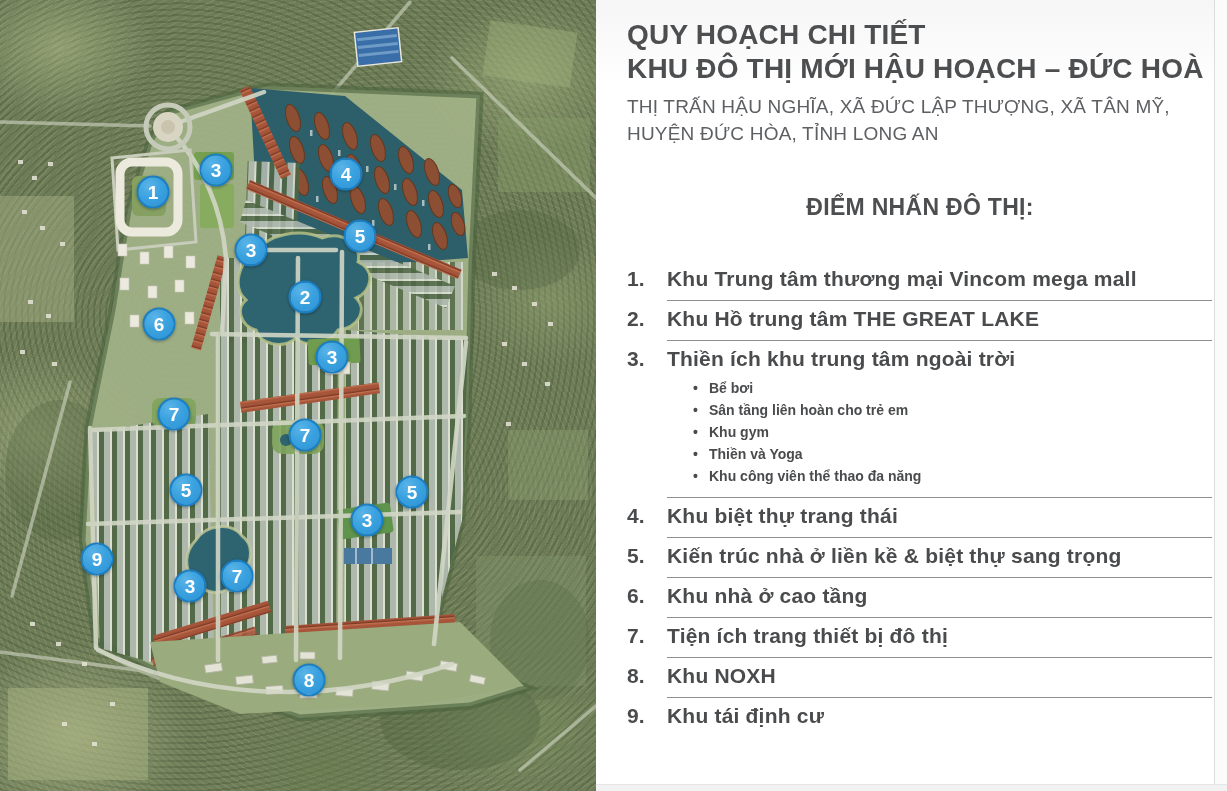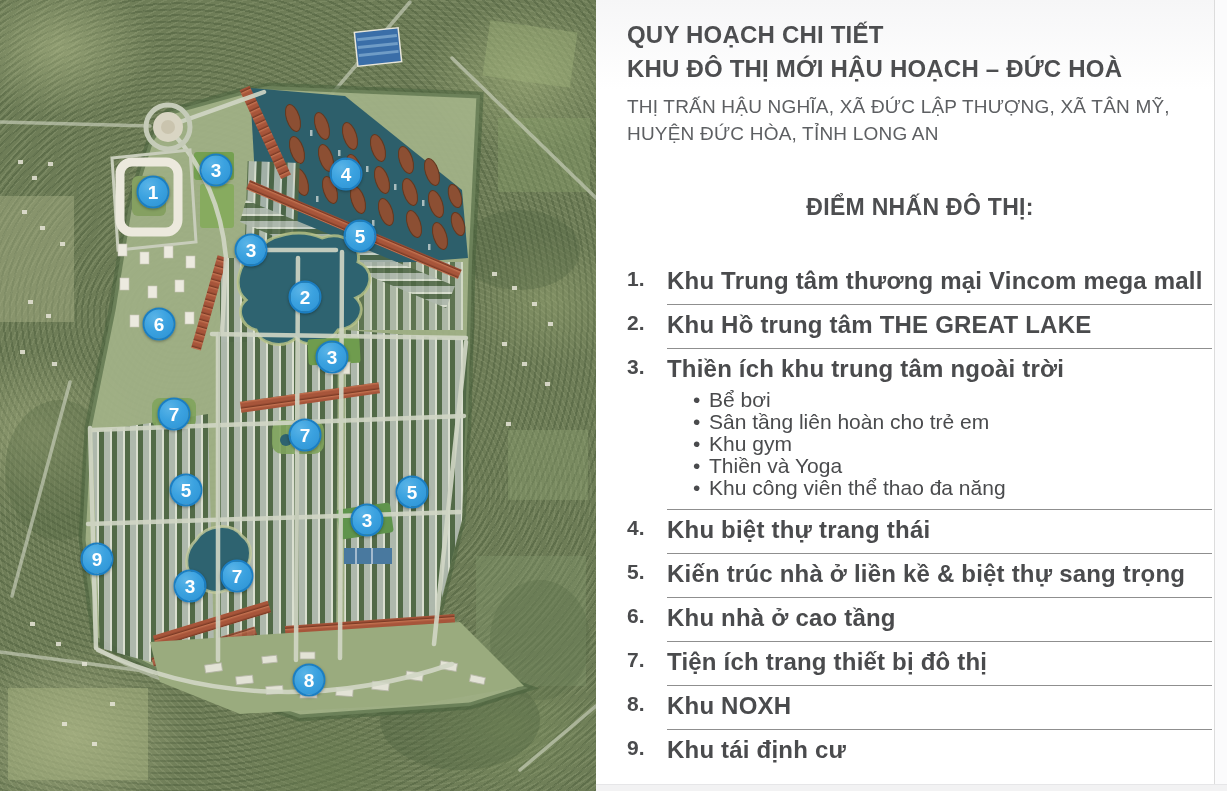--- a/index.html
+++ b/index.html
@@ -33,33 +33,33 @@
     color:#fff; font-size:19px; font-weight:bold; line-height:29px; text-align:center;
     box-shadow:0 1px 3px rgba(0,0,0,.35);
   }
 
   
   .info-panel{
     position:absolute; left:596px; top:0; width:631px; height:791px;
     background:linear-gradient(180deg,#f6f6f7 0,#ffffff 90px);
   }
   .info-content{ position:relative; padding:18px 14px 0 31px; height:100%; }
-  .title-line{ font-size:24px; font-weight:bold; color:#4d4e50; line-height:34px; letter-spacing:.2px; }
+  .title-line{ font-size:28px; font-weight:bold; color:#4d4e50; line-height:34px; letter-spacing:.2px; }
   .subtitle-line{ font-size:19px; color:#5d5f62; line-height:27px; letter-spacing:.2px; }
   .subtitle-block{ margin-top:7px; }
   .section-heading{ margin-top:47px; font-size:23px; font-weight:bold; color:#4d4e50; letter-spacing:.3px;text-align:center; }
 
   .highlight-list{ margin-top:40px; padding-right:1px; }
   .li{ display:flex; }
   .li .num{ width:40px; flex:0 0 40px; font-size:21px; font-weight:bold; color:#4a4b4d; padding-top:6px; }
   .li .body{ flex:1; border-bottom:1px solid #8f8f8f; }
   .li:last-child .body{ border-bottom:none; }
-  .li .label{ display:block; font-size:24px; font-weight:bold; color:#4a4b4d; padding:6px 0 9px 0; letter-spacing:.2px; }
+  .li .label{ display:block; font-size:21px; font-weight:bold; color:#4a4b4d; padding:6px 0 9px 0; letter-spacing:.2px; }
   .subs{ list-style:none; padding:0 0 10px 26px; margin-top:-3px; }
-  .subs li{ font-size:21px; font-weight:normal; color:#4a4b4d; line-height:22px; }
+  .subs li{ font-size:14px; font-weight:bold; color:#4a4b4d; line-height:22px; }
   .subs li .bullet{ display:inline-block; width:16px; color:#4a4b4d; }
 
   .right-edge-line{ position:absolute; right:12px; top:0; bottom:0; width:1px; background:#dcdcdc; }
   .right-edge-strip{ position:absolute; right:0; top:0; bottom:0; width:12px; background:#fbfbfc; }
   .bottom-strip{ position:absolute; left:0; right:0; bottom:0; height:7px; background:#f2f2f3; border-top:1px solid #e6e6e8; }
 </style>
 </head>
 <body>
 
 <div class="stage">

